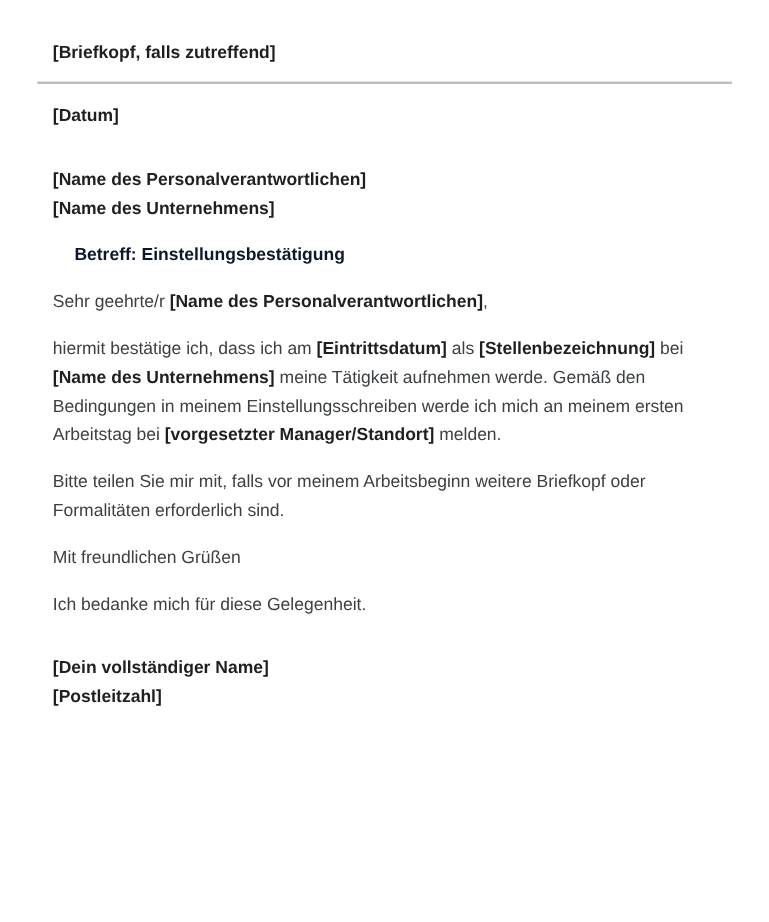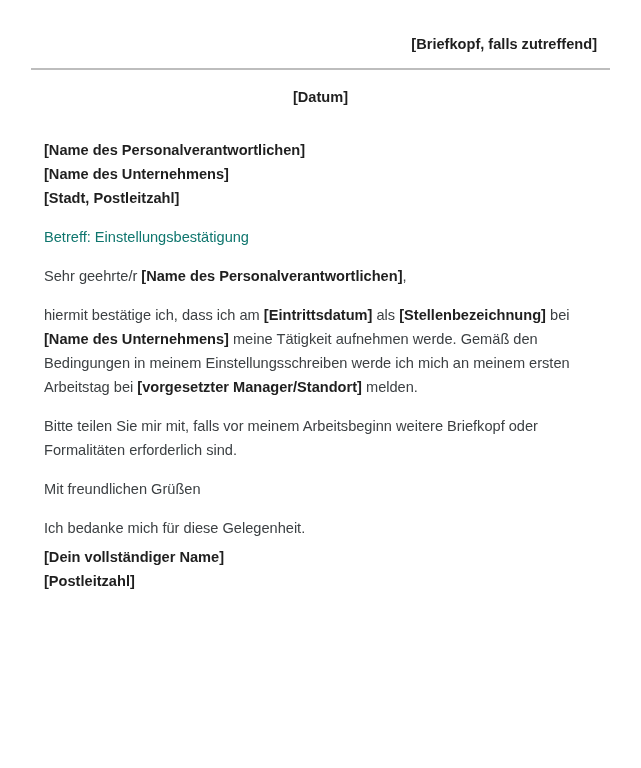--- a/index.html
+++ b/index.html
@@ -6,69 +6,68 @@
   body {
     width: 641px;
     height: 768px;
     font-family: "Liberation Sans", "DejaVu Sans", sans-serif;
     font-size: 14.6px;
     color: #3c4043;
     overflow: hidden;
   }
   .page { padding: 32px 44px 0 44px; box-sizing: border-box; width: 641px; }
   .letterhead {
-    text-align: right;
+    text-align: left;
     font-weight: 700;
     color: #1f1f1f;
     line-height: 24px;
   }
   .rule {
     height: 2px;
     background: #bdbdbd;
     border: none;
     margin: 12px -13px 0 -13px;
   }
   .date-line {
-    text-align: center;
+    text-align: left;
     font-weight: 700;
     color: #1f1f1f;
     line-height: 24px;
     margin-top: 15px;
   }
   .recipient {
     margin-top: 29px;
     font-weight: 700;
     color: #1f1f1f;
     line-height: 24px;
   }
   p { margin: 15px 0 0 0; line-height: 24px; }
   .b { font-weight: 700; color: #1f1f1f; }
-  .subject { font-weight: 400; color: #0f766e; }
+  .subject { font-weight: 700; color: #0f172a; margin-left: 18px; }
   .signature {
-    margin-top: 5px;
+    margin-top: 29px;
     font-weight: 700;
     color: #1f1f1f;
     line-height: 24px;
   }
 </style>
 </head>
 <body>
 
 <div class="page">
 
   <div class="letterhead">[Briefkopf, falls zutreffend]</div>
 
   <div class="rule"></div>
 
   <div class="date-line">[Datum]</div>
 
   <div class="recipient">
     <div>[Name des Personalverantwortlichen]</div>
     <div>[Name des Unternehmens]</div>
-    <div>[Stadt, Postleitzahl]</div>
   </div>
 
   <p class="subject">Betreff: Einstellungsbestätigung</p>
 
   <p><span>Sehr geehrte/r </span><span class="b">[Name des Personalverantwortlichen]</span><span>,</span></p>
 
   <p><span>hiermit bestätige ich, dass ich am </span><span class="b">[Eintrittsdatum]</span><span> als </span><span class="b">[Stellenbezeichnung]</span><span> bei </span><span class="b">[Name des Unternehmens]</span><span> meine Tätigkeit aufnehmen werde. Gemäß den Bedingungen in meinem Einstellungsschreiben werde ich mich an meinem ersten Arbeitstag bei </span><span class="b">[vorgesetzter Manager/Standort]</span><span> melden.</span></p>
 
 
   <p>Bitte teilen Sie mir mit, falls vor meinem Arbeitsbeginn weitere Briefkopf oder Formalitäten erforderlich sind.</p>

